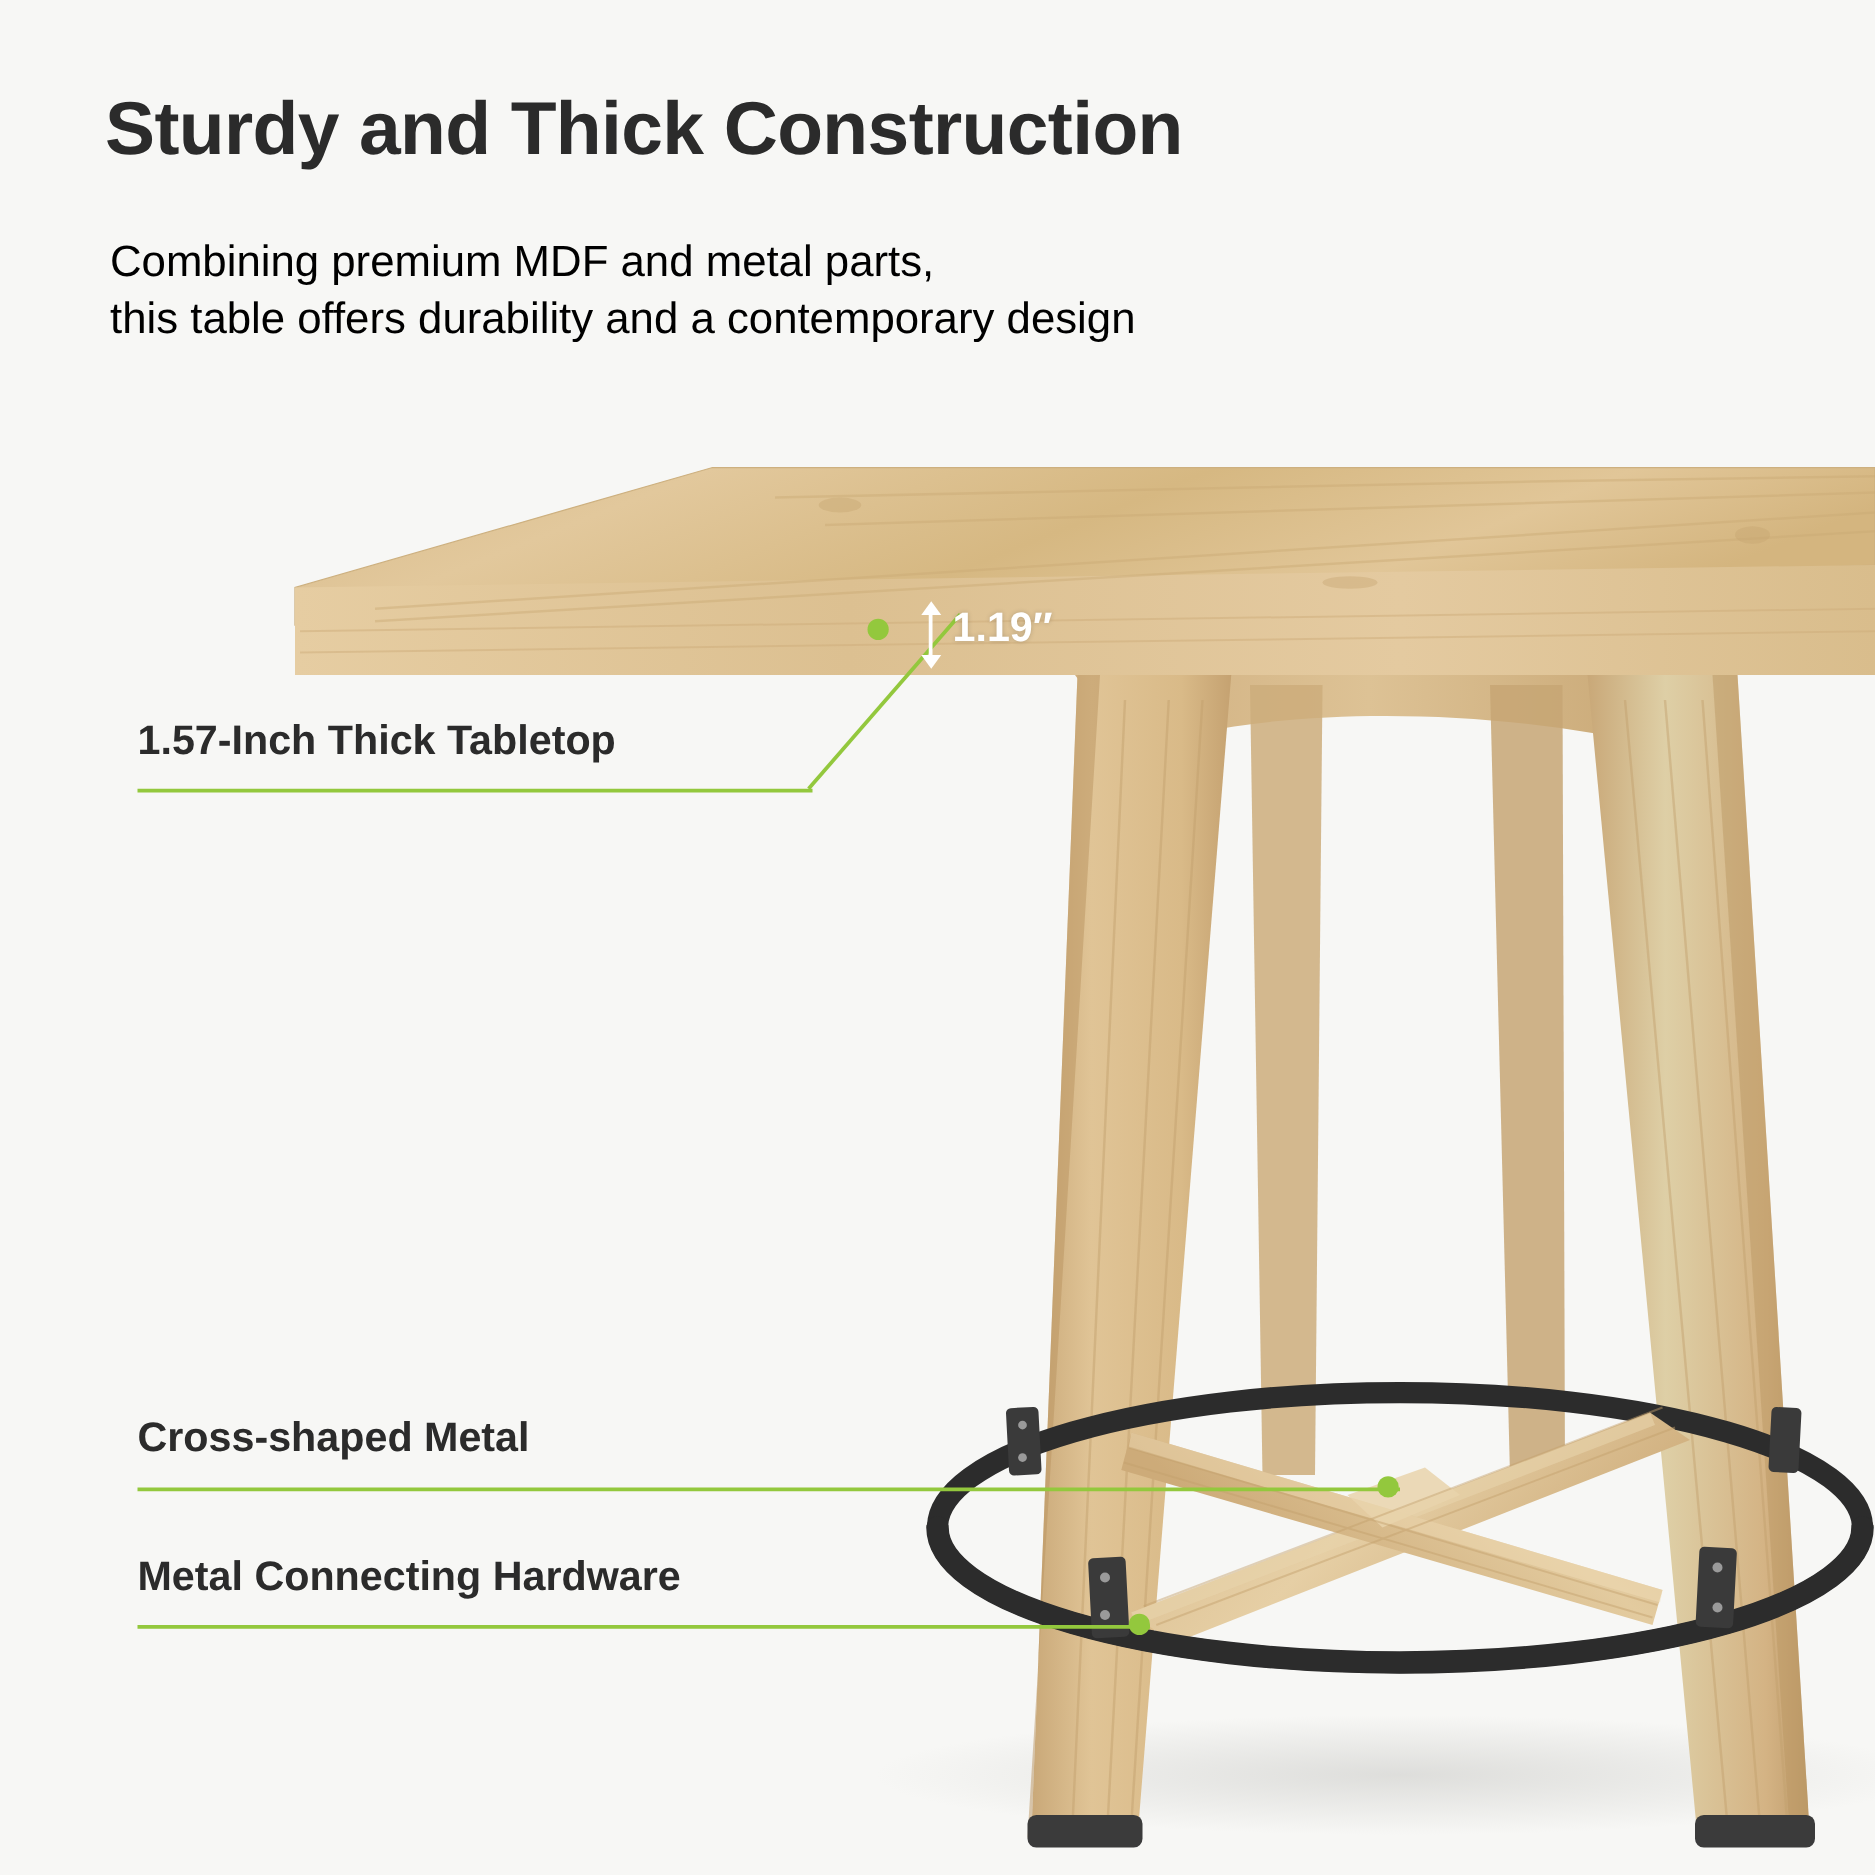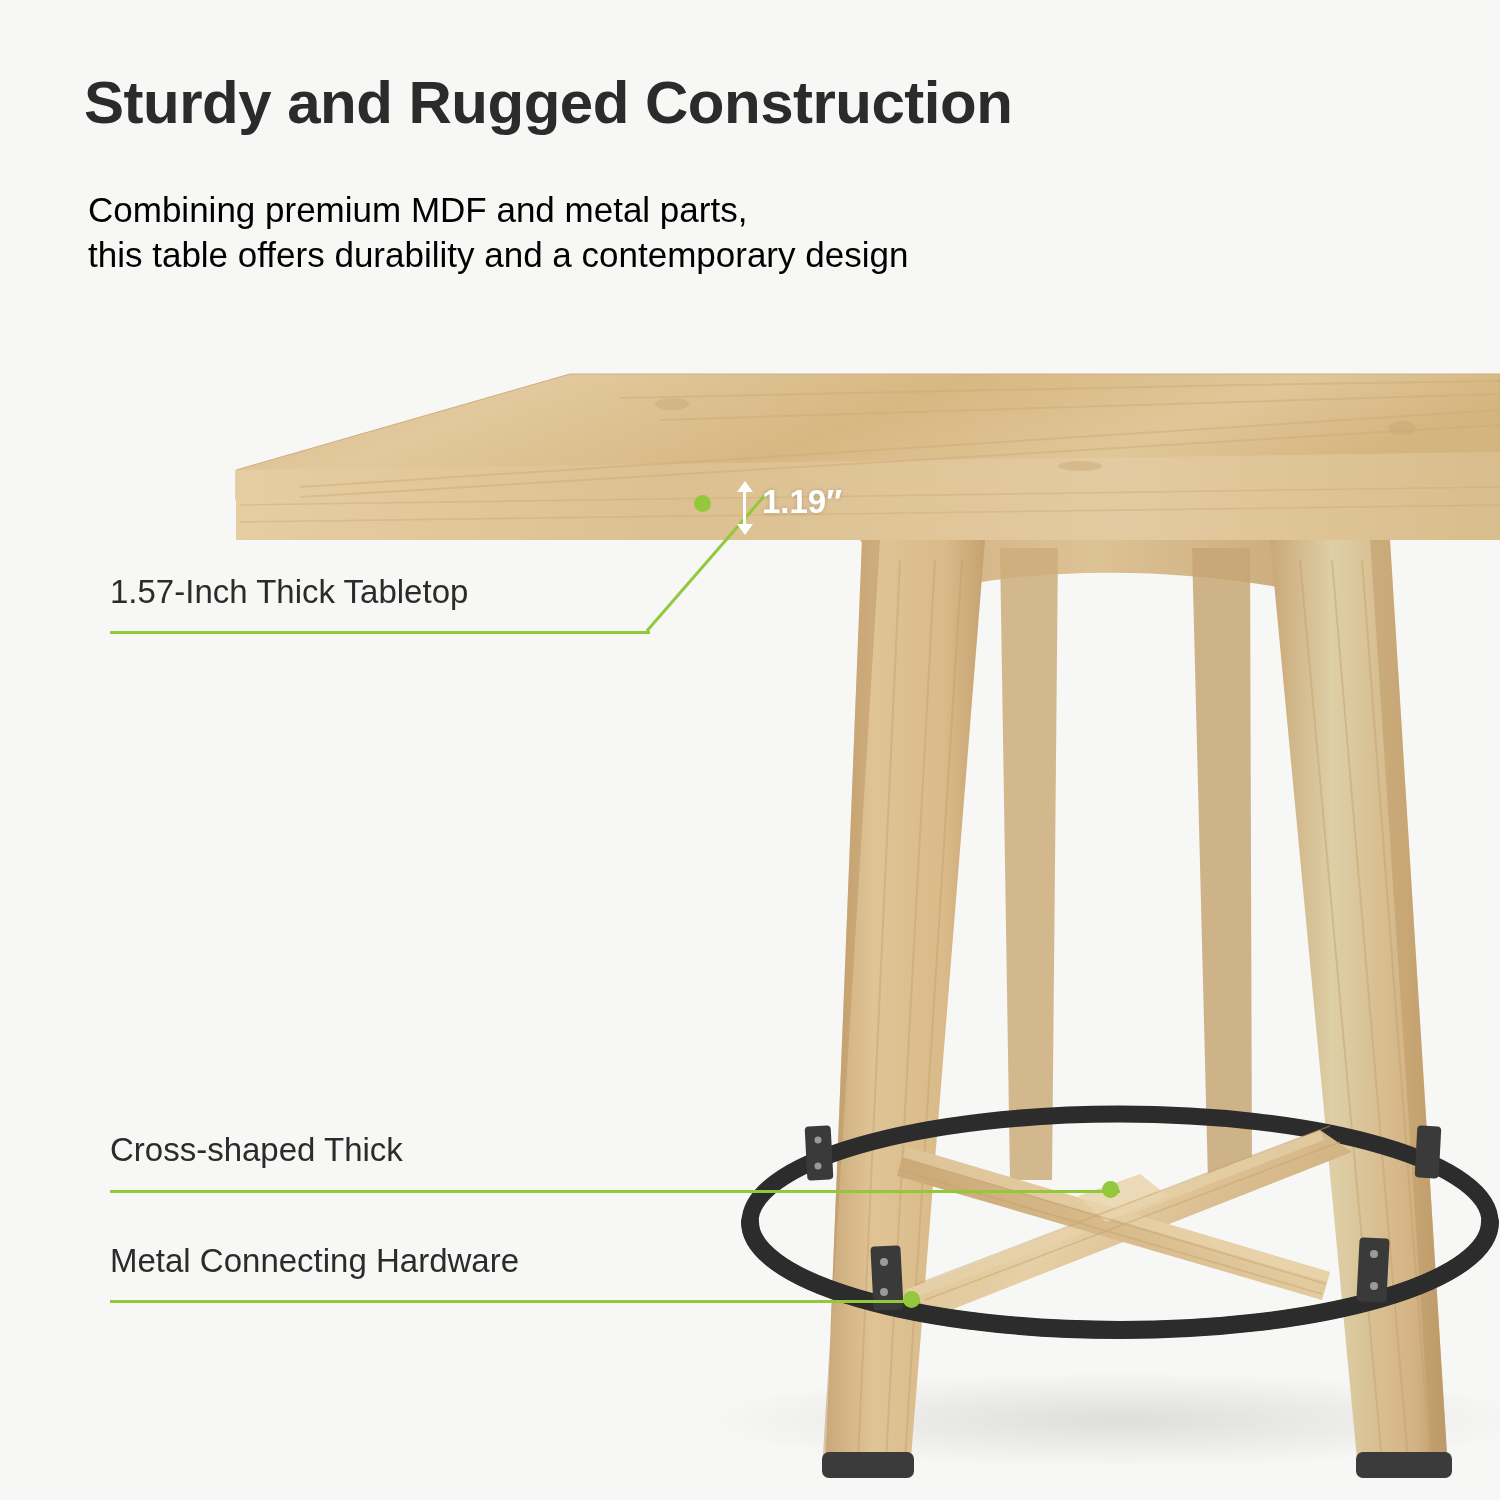--- a/index.html
+++ b/index.html
@@ -39,21 +39,21 @@
     font-weight: 400;
     white-space: pre-line;
   }
 
   
   .callout-label {
     position: absolute;
     font-size: 33px;
     color: #2b2b2b;
     white-space: nowrap;
-    font-weight: 400;
+    font-weight: 700;
   }
   #label-thickness { left: 110px; top: 573px; }
   #label-cross     { left: 110px; top: 1131px; }
   #label-metal     { left: 110px; top: 1242px; }
 
   .leader-line {
     position: absolute;
     height: 3px;
     background: #93c83d;
   }
@@ -252,37 +252,37 @@
     <g fill="#9a9a9a">
       <circle cx="884" cy="1262" r="4"></circle>
       <circle cx="884" cy="1292" r="4"></circle>
       <circle cx="1374" cy="1254" r="4"></circle>
       <circle cx="1374" cy="1286" r="4"></circle>
       <circle cx="818" cy="1140" r="3.5"></circle>
       <circle cx="818" cy="1166" r="3.5"></circle>
     </g>
   </svg>
 
-  <div class="title">Sturdy and Rugged Construction</div>
+  <div class="title">Sturdy and Thick Construction</div>
   <div class="subtitle">Combining premium MDF and metal parts,
 this table offers durability and a contemporary design</div>
 
   <div class="callout-label" id="label-thickness">1.57-Inch Thick Tabletop</div>
   <div class="leader-line" id="leader-thickness-h"></div>
   <div class="leader-diag" style="left:648px; top:632px; height:185px; transform: rotate(-139deg);"></div>
   <div class="dot" id="dot-thickness"></div>
 
   <div class="dim-wrap">
     <div class="dim-arrow-up"></div>
     <div class="dim-line"></div>
     <div class="dim-arrow-dn"></div>
   </div>
   <div class="dim-text">1.19″</div>
 
-  <div class="callout-label" id="label-cross">Cross-shaped Thick</div>
+  <div class="callout-label" id="label-cross">Cross-shaped Metal</div>
   <div class="leader-line" id="leader-cross-h"></div>
   <div class="dot" id="dot-cross"></div>
 
   <div class="callout-label" id="label-metal">Metal Connecting Hardware</div>
   <div class="leader-line" id="leader-metal-h"></div>
   <div class="dot" id="dot-metal"></div>
 
 </div>
 
 </body></html>

